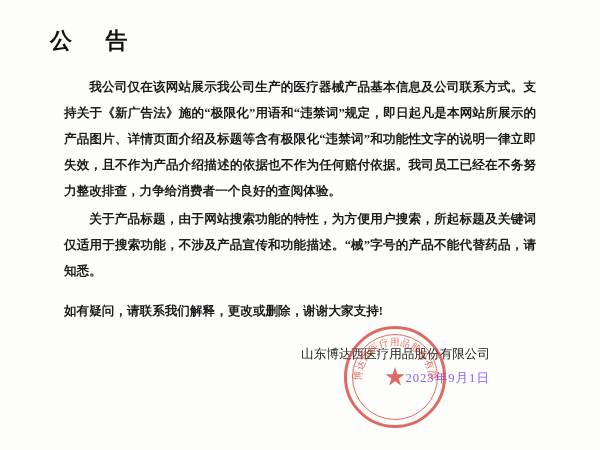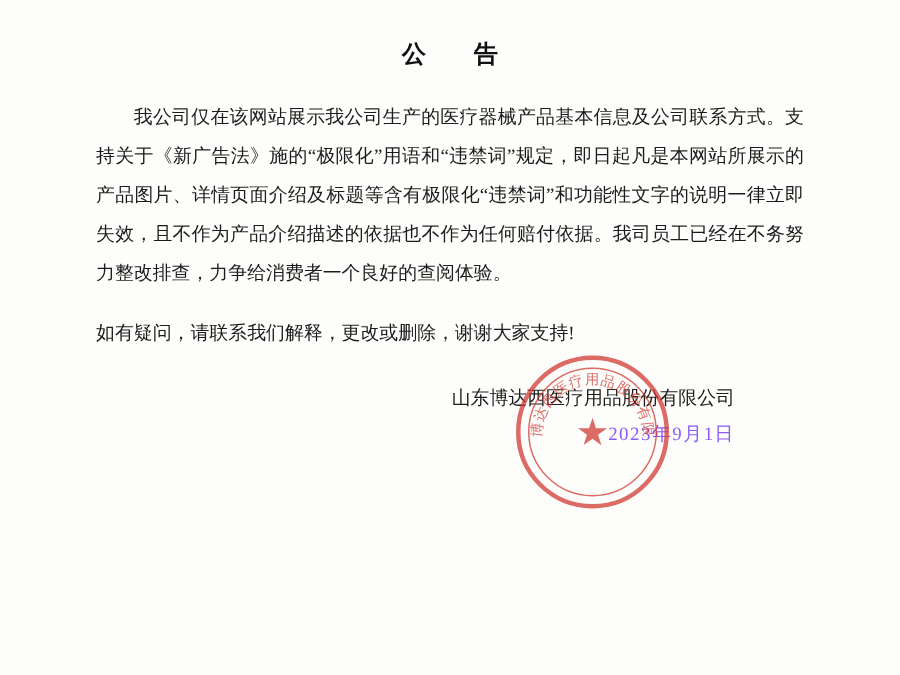--- a/index.html
+++ b/index.html
@@ -16,46 +16,47 @@
   }
   .page {
     position: relative;
     width: 600px;
     height: 450px;
     box-sizing: border-box;
     padding: 18px 36px 0 36px;
     background: #fdfdfb;
   }
   .doc-title {
-    text-align: center;
-    font-size: 16px;
+    font-size: 22px;
     font-weight: bold;
     letter-spacing: 14px;
     color: #111111;
     margin: 8px 0 18px 0;
     text-indent: 14px;
   }
   .body-text {
     font-size: 12.6px;
     line-height: 26px;
     text-align: justify;
     text-justify: inter-ideograph;
     color: #1c1c1c;
     margin: 0 0 2px 0;
     padding: 0 28px 0 28px;
   }
   .body-text.indent {
     text-indent: 2em;
+    font-weight: bold;
   }
   .closing {
     font-size: 12.6px;
     line-height: 26px;
     color: #1c1c1c;
     padding: 0 28px;
     margin-top: 14px;
+    font-weight: bold;
   }
   .signature-block {
     position: relative;
     margin-top: 18px;
     padding-right: 74px;
     text-align: right;
   }
   .sign-line {
     font-size: 12.6px;
     line-height: 24px;
@@ -117,20 +118,21 @@
   }
 </style>
 </head>
 <body>
 
 <div class="page">
 
   <h1 class="doc-title">公 告</h1>
 
   <p class="body-text indent">我公司仅在该网站展示我公司生产的医疗器械产品基本信息及公司联系方式。支持关于《新广告法》施的“极限化”用语和“违禁词”规定，即日起凡是本网站所展示的产品图片、详情页面介绍及标题等含有极限化“违禁词”和功能性文字的说明一律立即失效，且不作为产品介绍描述的依据也不作为任何赔付依据。我司员工已经在不务努力整改排查，力争给消费者一个良好的查阅体验。</p>
+  <p class="body-text indent">关于产品标题，由于网站搜索功能的特性，为方便用户搜索，所起标题及关键词仅适用于搜索功能，不涉及产品宣传和功能描述。“械”字号的产品不能代替药品，请知悉。</p>
 
   <p class="closing">如有疑问，请联系我们解释，更改或删除，谢谢大家支持!</p>
 
   <div class="signature-block">
 
     <div class="seal">
       <div class="seal-ring"></div>
       <svg class="seal-arc-text" viewBox="0 0 96 96">
         <defs>
           <path id="arcpath" d="M 14,50 A 34,34 0 0 1 82,50"></path>

